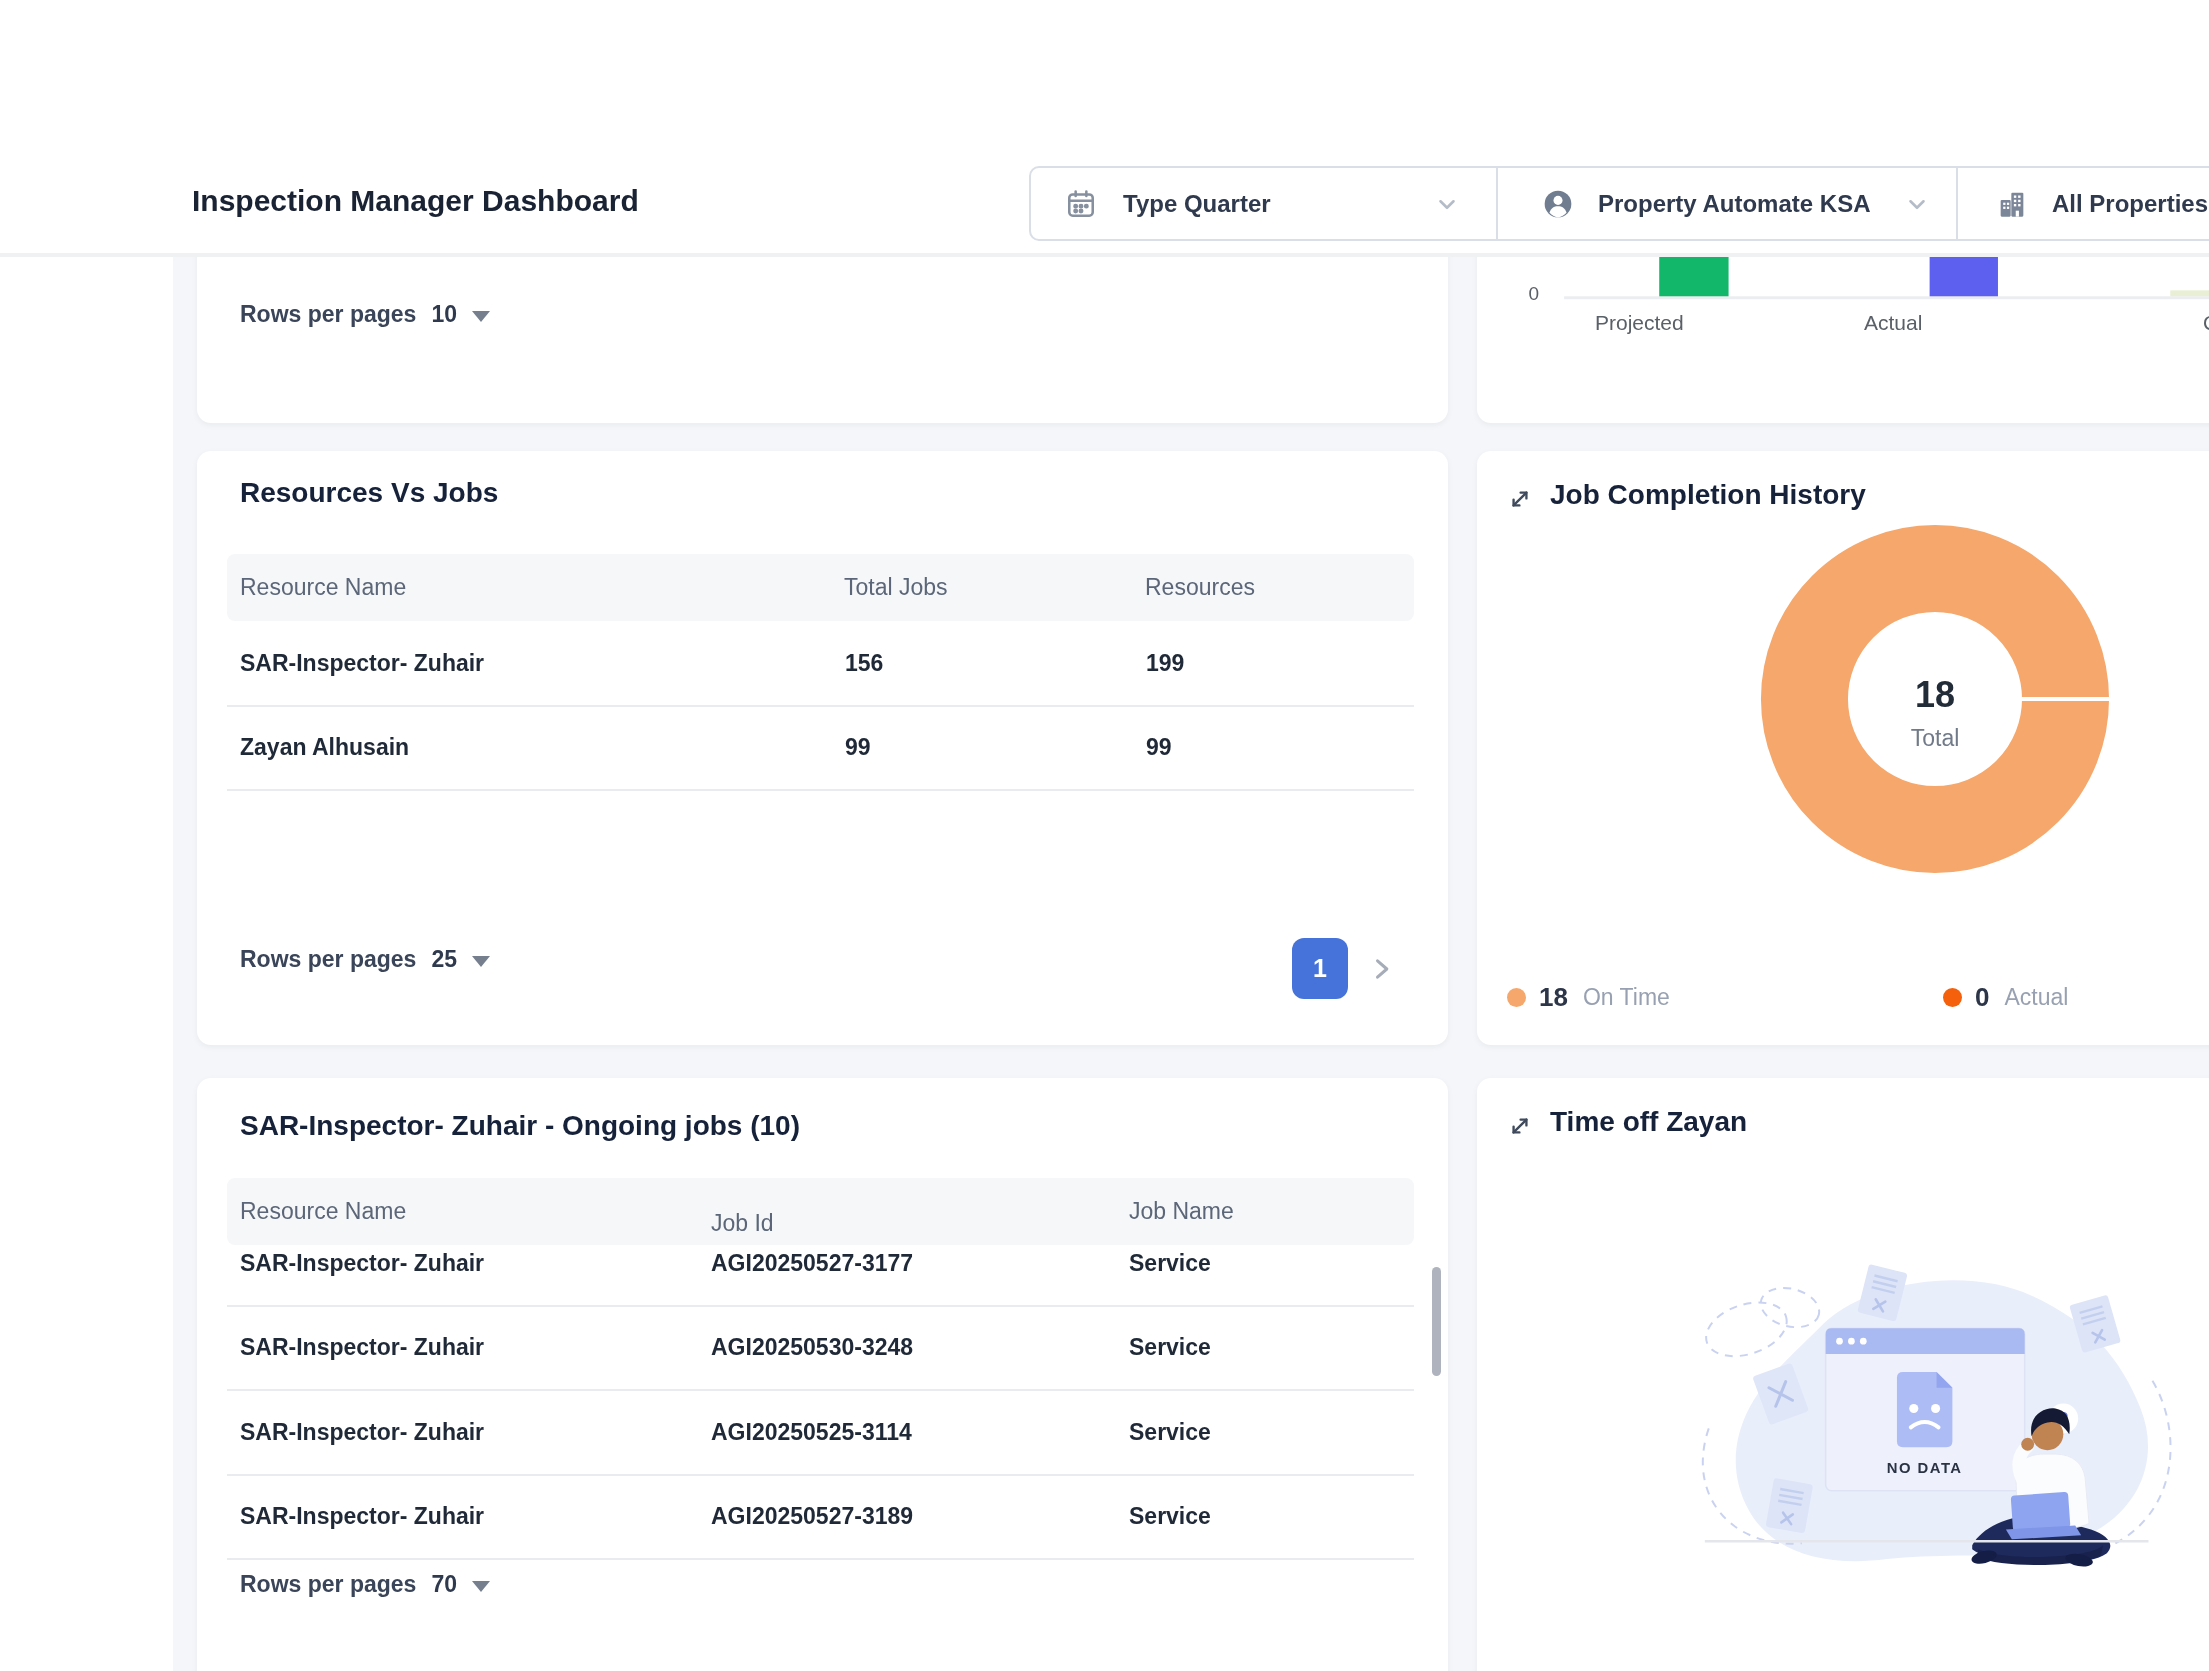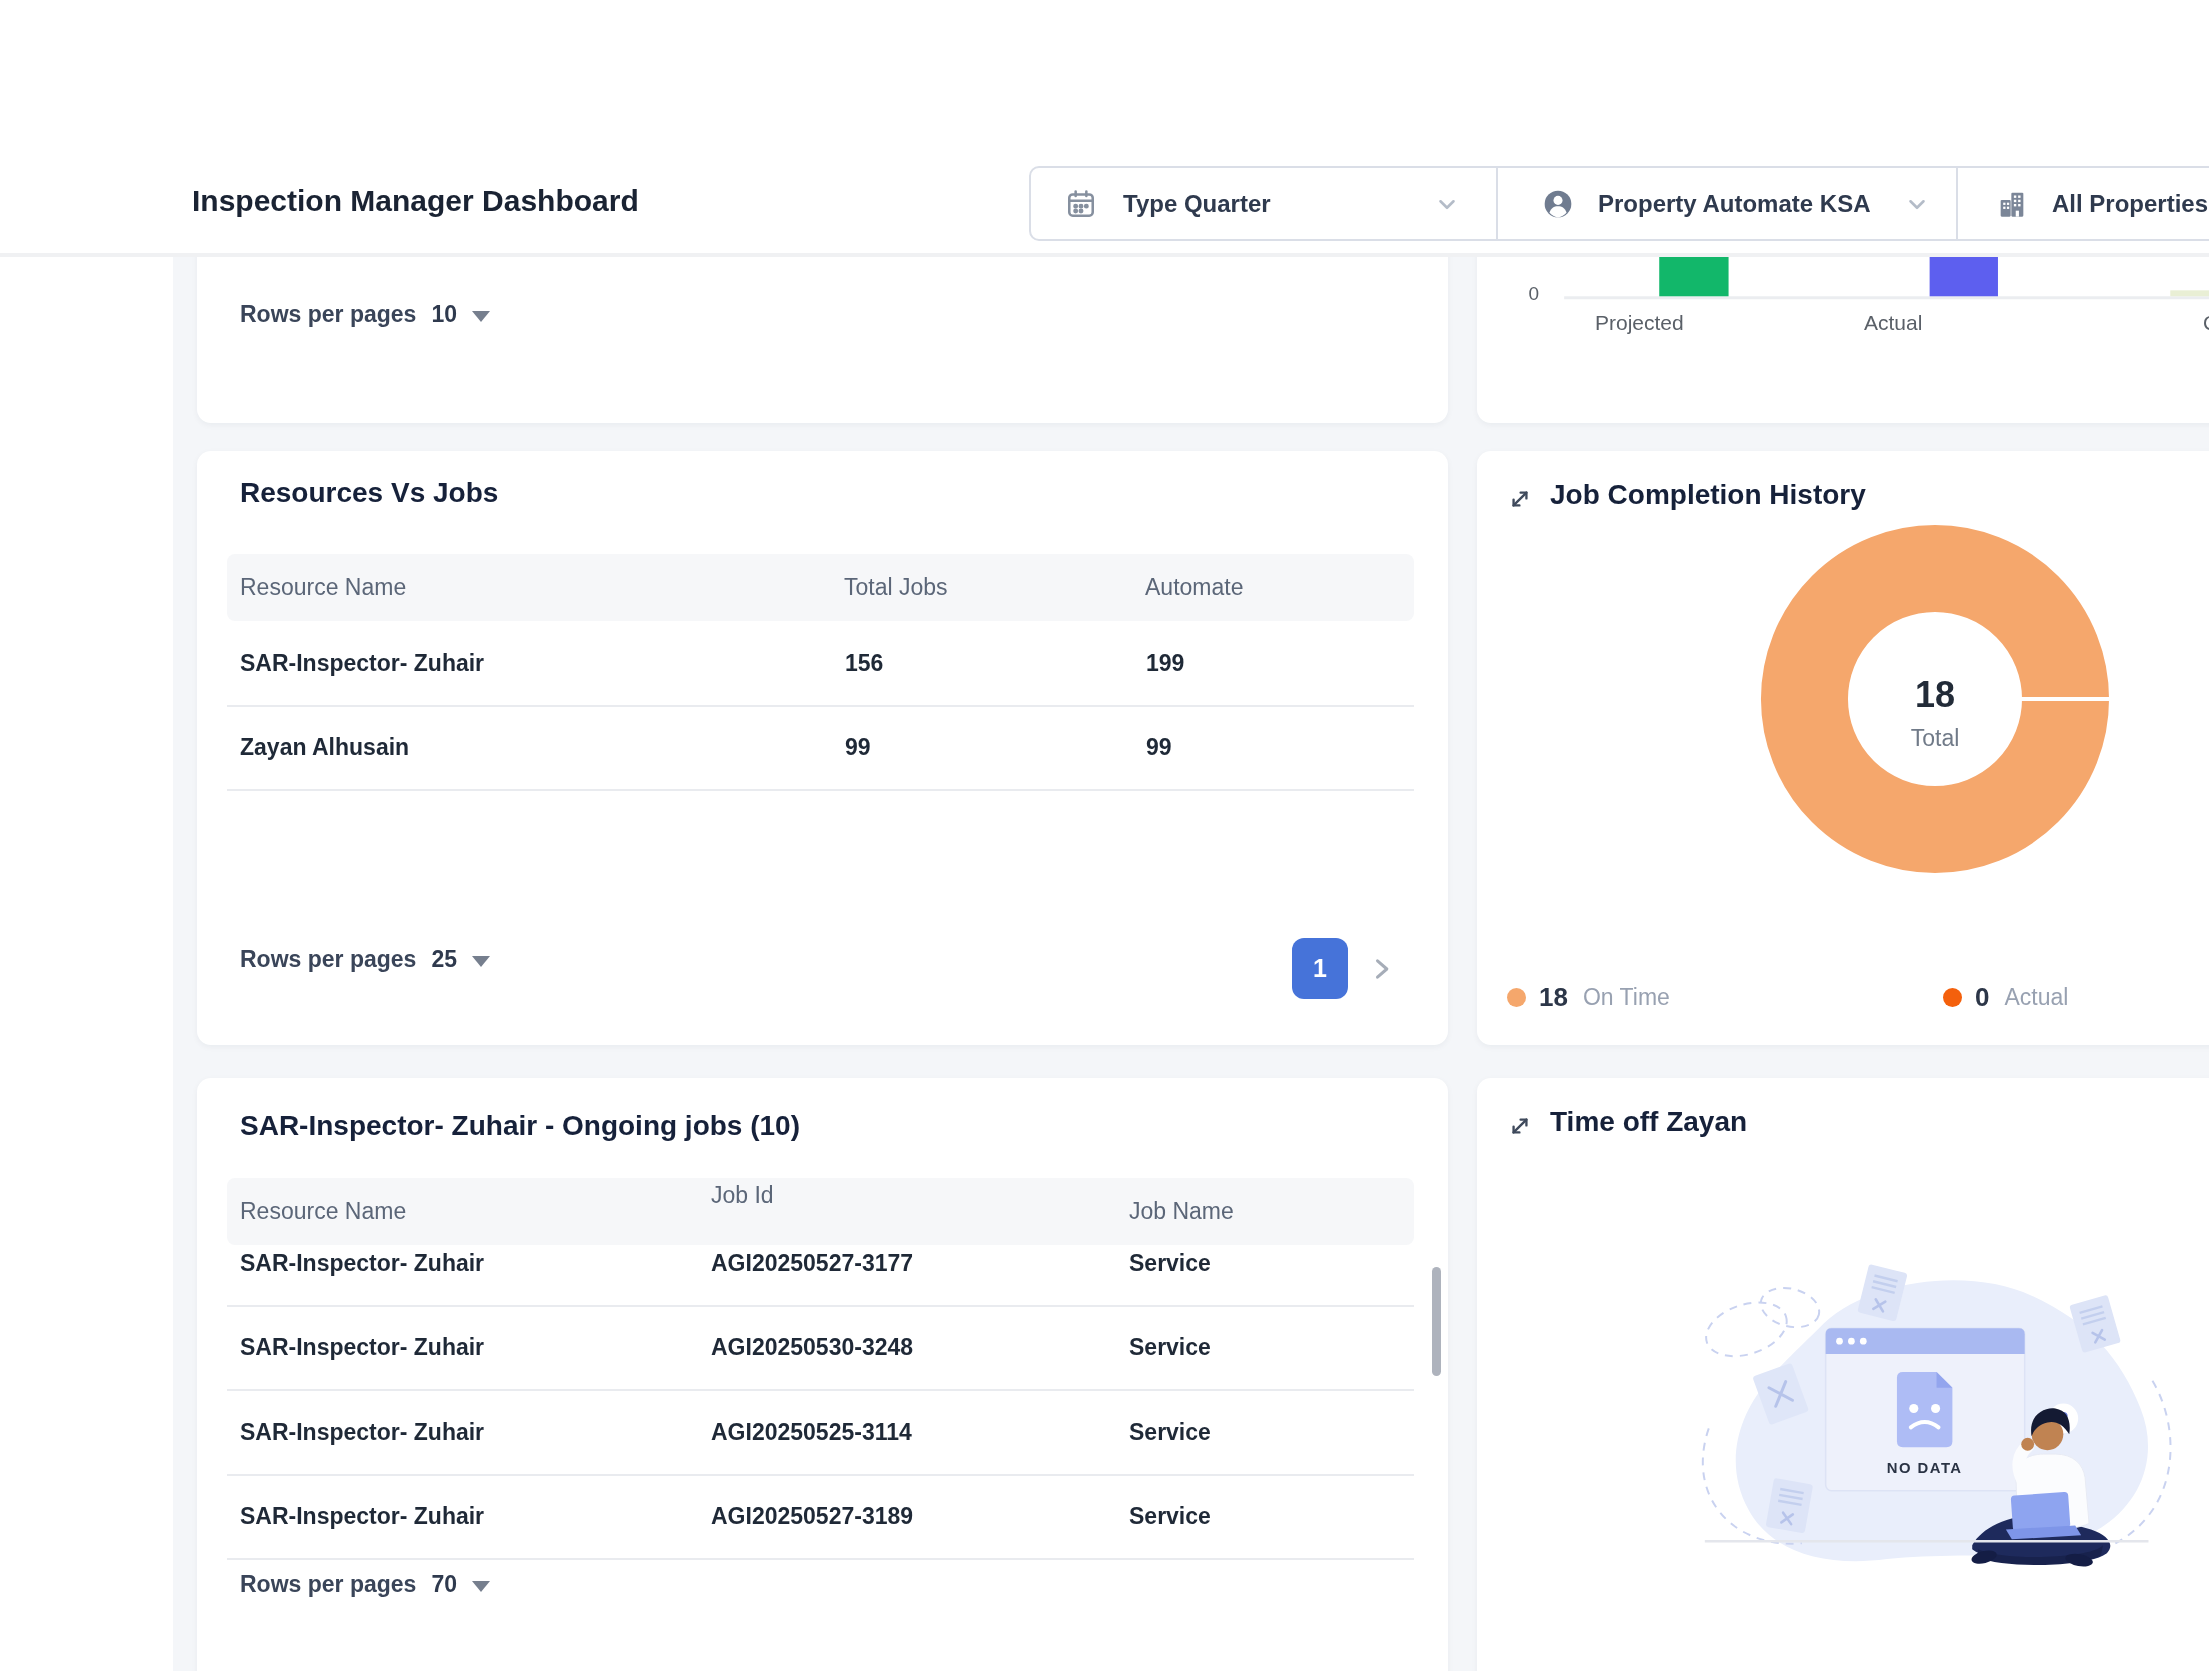--- a/index.html
+++ b/index.html
@@ -132,21 +132,21 @@
     <span class="axis-label" style="left:387px;top:107px">Actual</span>
     <span style="position:absolute;left:726px;top:107px;width:7px;overflow:hidden;font-size:21px;color:#5a6068">O</span>
   </div>
 
   <div class="card" style="left:197px;top:194px;width:1251px;height:594px">
     <div class="ct" style="left:43px;top:26px">Resources Vs Jobs</div>
 
     <div class="hdrband" style="top:103px"></div>
     <span class="th" style="left:43px;top:103px">Resource Name</span>
     <span class="th" style="left:647px;top:103px">Total Jobs</span>
-    <span class="th" style="left:948px;top:103px">Automate</span>
+    <span class="th" style="left:948px;top:103px">Resources</span>
 
     <div class="trow" style="top:170px">
       <span class="tcell" style="left:13px">SAR-Inspector- Zuhair</span>
       <span class="tcell" style="left:618px">156</span>
       <span class="tcell" style="left:919px">199</span>
     </div>
     <div class="trow" style="top:254px">
       <span class="tcell" style="left:13px">Zayan Alhusain</span>
       <span class="tcell" style="left:618px">99</span>
       <span class="tcell" style="left:919px">99</span>
@@ -196,21 +196,21 @@
       <span class="lnum">0</span>
       <span class="llab">Actual</span>
     </div>
   </div>
 
   <div class="card" style="left:197px;top:821px;width:1251px;height:891px">
     <div class="ct" style="left:43px;top:32px">SAR-Inspector- Zuhair - Ongoing jobs (10)</div>
 
     <div class="hdrband" style="top:100px"></div>
     <span class="th" style="left:43px;top:100px">Resource Name</span>
-    <span class="th" style="left:514px;top:84px">Job Id</span>
+    <span class="th" style="left:514px;top:112px">Job Id</span>
     <span class="th" style="left:932px;top:100px">Job Name</span>
 
     <div class="tbody" style="top:167px;height:327px">
       <div class="trow" style="left:0;right:0;top:-24px">
         <span class="tcell" style="left:13px">SAR-Inspector- Zuhair</span>
         <span class="tcell" style="left:484px">AGI20250527-3177</span>
         <span class="tcell" style="left:902px">Service</span>
       </div>
       <div class="trow" style="left:0;right:0;top:60px">
         <span class="tcell" style="left:13px">SAR-Inspector- Zuhair</span>

